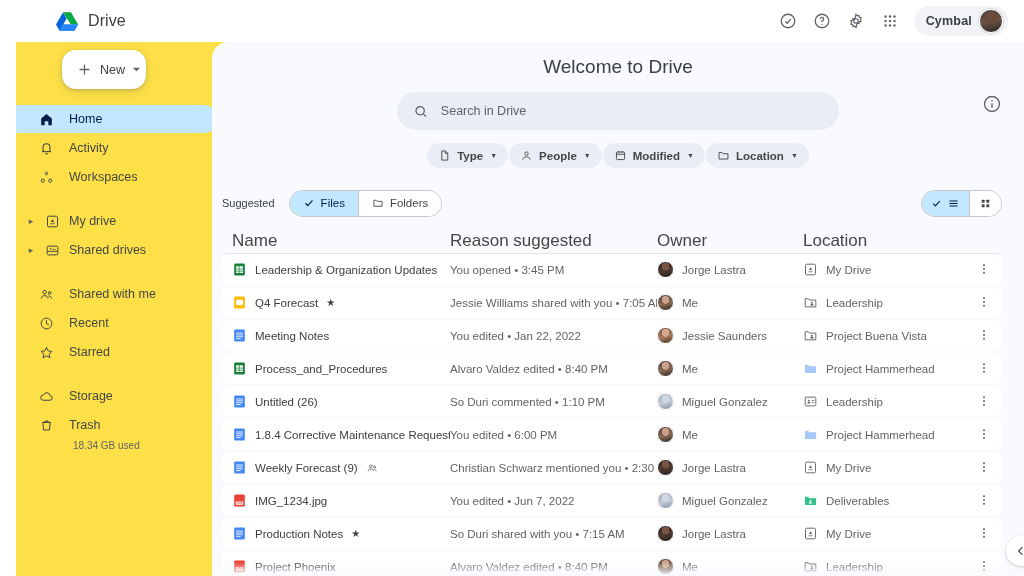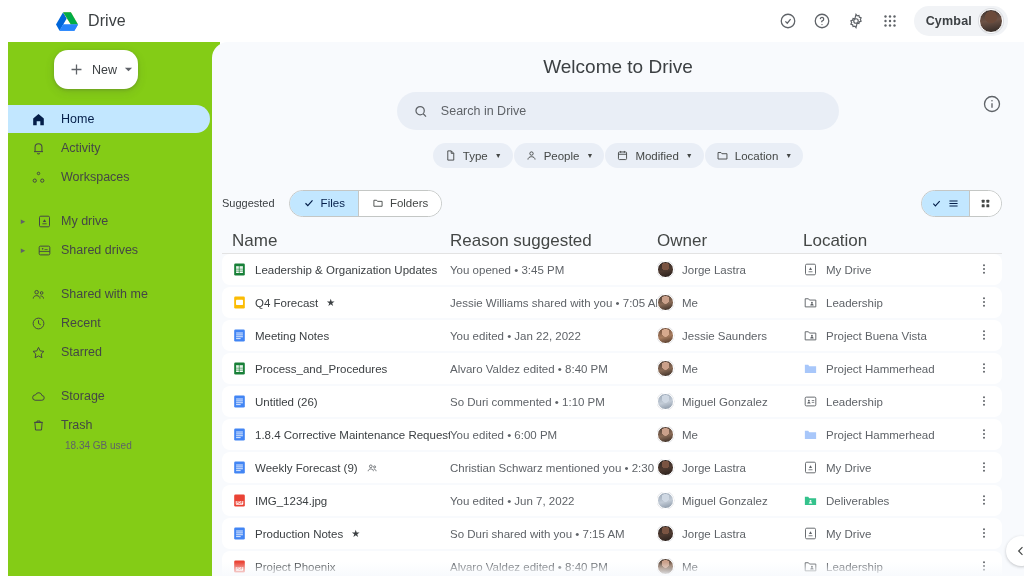--- a/index.html
+++ b/index.html
@@ -34,21 +34,21 @@
   }
   .acct-name { font-size: 12.5px; color: #3c4043; font-weight: 600; letter-spacing: .2px; }
   .avatar-hd {
     width: 24px; height: 24px; border-radius: 50%;
     background: radial-gradient(circle at 50% 32%, #6b4a3a 0 32%, transparent 33%),
                 linear-gradient(170deg,#3c3330 0%,#6e5346 48%,#2d2724 100%);
     border: 1.5px solid #fff; box-shadow: 0 0 0 1px #dadce0;
   }
 
   
-  .sidebar { position: absolute; top: 42px; left: 8px; width: 212px; height: 534px; background: #84cc16; }
+  .sidebar { position: absolute; top: 42px; left: 16px; width: 212px; height: 534px; background: #fde047; }
   .new-btn {
     margin: 8px 0 0 46px; width: 84px; height: 39px;
     background: #fff; border-radius: 14px;
     box-shadow: 0 1px 3px rgba(60,64,67,.24), 0 3px 8px 1px rgba(60,64,67,.12);
     display: flex; align-items: center; gap: 7px; padding-left: 14px;
   }
   .new-label { font-size: 12.5px; color: #3c4043; }
   .nav { margin-top: 16px; }
   .nav-item {
     display: flex; align-items: center; height: 28px;
@@ -85,21 +85,21 @@
     width: 442px; height: 38px; background: #e9eef6; border-radius: 19px;
     display: flex; align-items: center; padding: 0 16px; gap: 12px;
   }
   .search-input {
     border: none; background: transparent; outline: none;
     font-family: "Liberation Sans", sans-serif; font-size: 12.5px;
     color: #3c4043; width: 100%;
   }
   .search-input::placeholder { color: #5f6368; }
 
-  .chips { display: flex; justify-content: center; gap: 1px; margin-top: 13px; }
+  .chips { display: flex; justify-content: center; gap: 1px; margin-top: 13px; font-weight: bold; }
   .chip {
     height: 25px; border-radius: 13px; background: #e9eef6;
     display: flex; align-items: center; gap: 6px; padding: 0 11px;
     font-size: 11.5px; color: #444746;
   }
   .chip .dn { font-size: 7px; color: #444746; margin-left: 1px; }
 
   
   .sugg-bar {
     display: flex; align-items: center; margin: 20px 0 0 10px;

